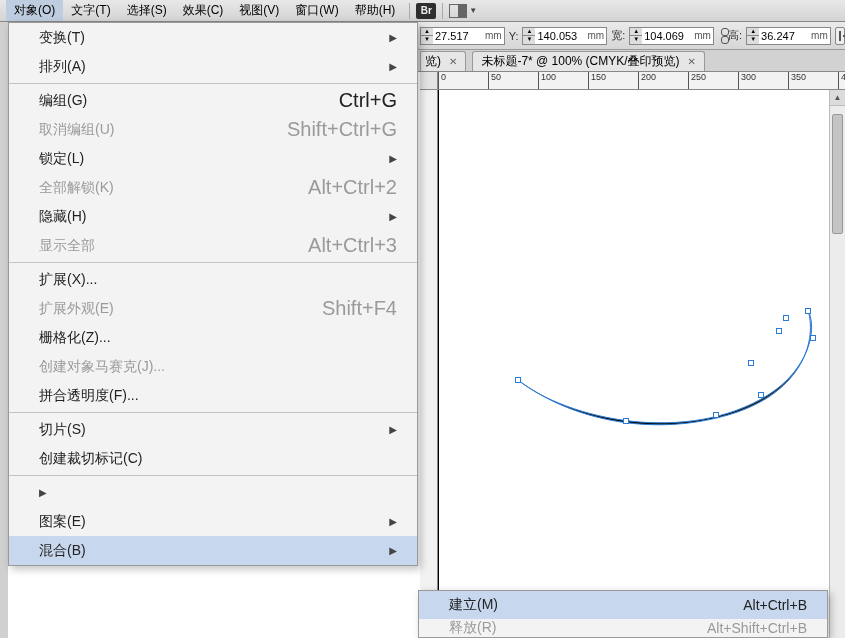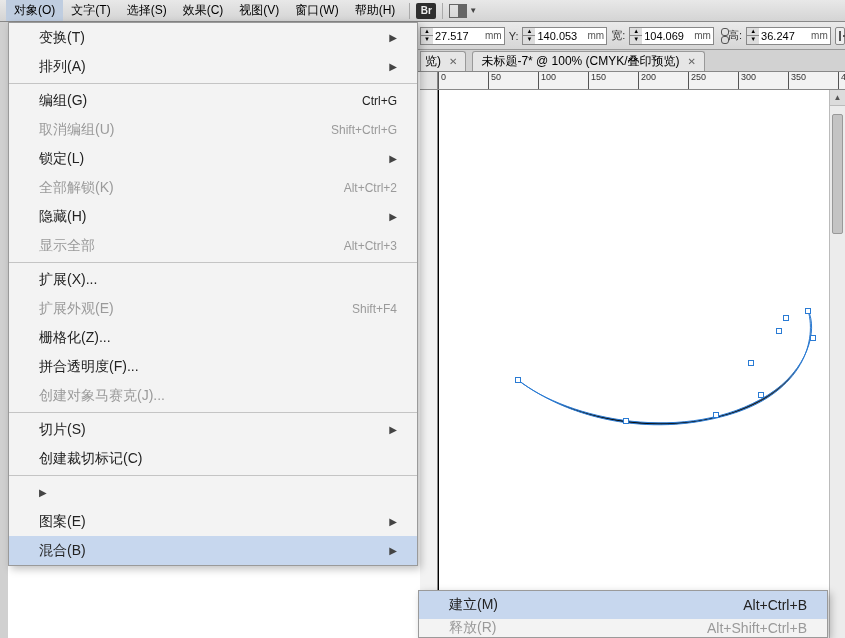--- a/index.html
+++ b/index.html
@@ -51,21 +51,21 @@
 .canvas-wrap{position:absolute;left:438px;right:0;top:90px;bottom:0;background:#fff;overflow:hidden;}
 .canvas-wrap .page-edge{position:absolute;left:-1px;top:0;bottom:0;width:2px;background:#000;}
 .svg-shape{position:absolute;left:70px;top:210px;}
 .anchor{position:absolute;width:6px;height:6px;background:#fff;border:1px solid #2a7bd4;}
 
 
 .dropdown{position:absolute;top:22px;left:8px;width:410px;background:#f3f3f3;border:1px solid #9a9a9a;box-shadow:3px 3px 8px rgba(0,0,0,0.25);z-index:10;}
 .dropdown .row{display:flex;align-items:center;height:29px;padding:0 20px 0 30px;font-size:14px;color:#222;gap:32px;}
 .dropdown .row.disabled{color:#9a9a9a;}
 .dropdown .row .label{flex:1;}
-.dropdown .row .shortcut{color:inherit;font-size:12px;}
+.dropdown .row .shortcut{color:inherit;font-size:20px;}
 .dropdown .row .arrow{font-size:10px;color:#444;}
 .dropdown .row.hover{background:#c7d7ee;}
 .dropdown hr{border:none;border-top:1px solid #c4c4c4;margin:2px 0;}
 
 
 .submenu{position:absolute;left:418px;top:590px;width:410px;background:#f3f3f3;border:1px solid #9a9a9a;box-shadow:3px 3px 8px rgba(0,0,0,0.25);z-index:11;}
 .submenu .row{display:flex;align-items:center;height:28px;padding:0 20px 0 30px;font-size:14px;color:#222;}
 .submenu .row.disabled{color:#9a9a9a;gap:24px;}
 .submenu .row .label{flex:1;}
 .submenu .row.hover{background:#c7d7ee;}
@@ -238,25 +238,25 @@
     <div class="row">
       <span class="label">扩展(X)...</span>
     </div>
     <div class="row disabled">
       <span class="label">扩展外观(E)</span>
       <span class="shortcut">Shift+F4</span>
     </div>
     <div class="row">
       <span class="label">栅格化(Z)...</span>
     </div>
+    <div class="row disabled">
+      <span class="label">创建对象马赛克(J)...</span>
+    </div>
     <div class="row">
       <span class="label">拼合透明度(F)...</span>
-    </div>
-    <div class="row disabled">
-      <span class="label">创建对象马赛克(J)...</span>
     </div>
     <hr>
     <div class="row">
       <span class="label">切片(S)</span>
       <span class="arrow">▶</span>
     </div>
     <div class="row">
       <span class="label">创建裁切标记(C)</span>
     </div>
     <hr>

